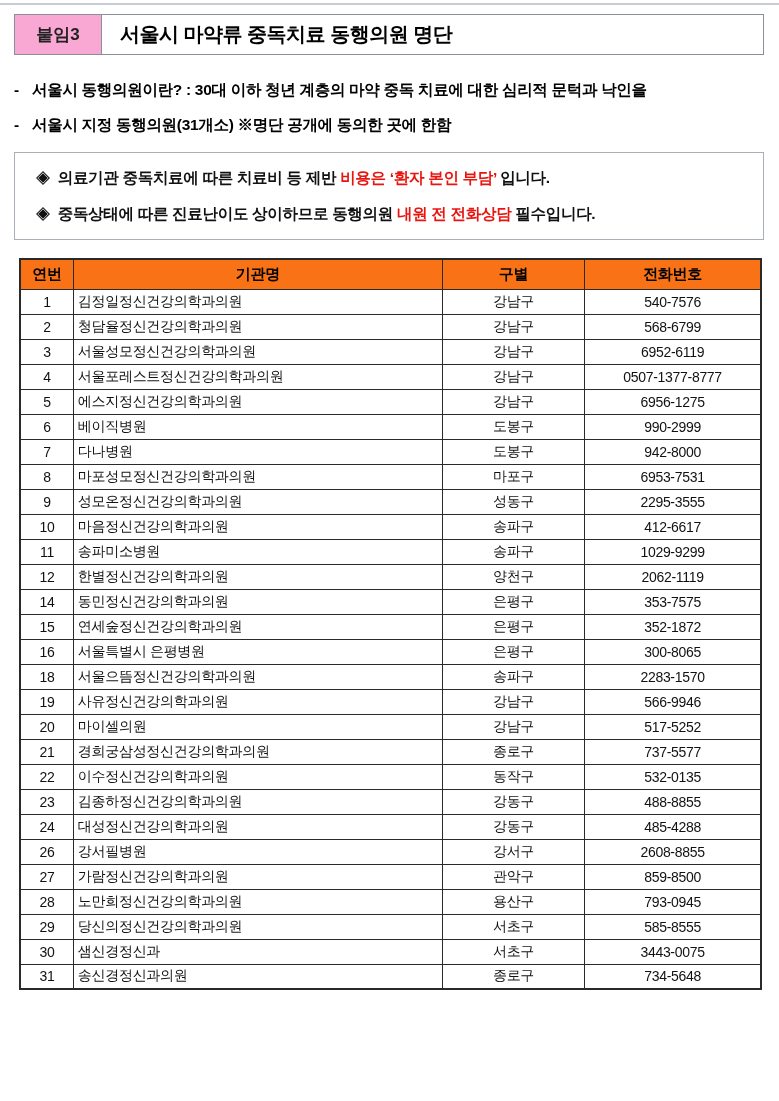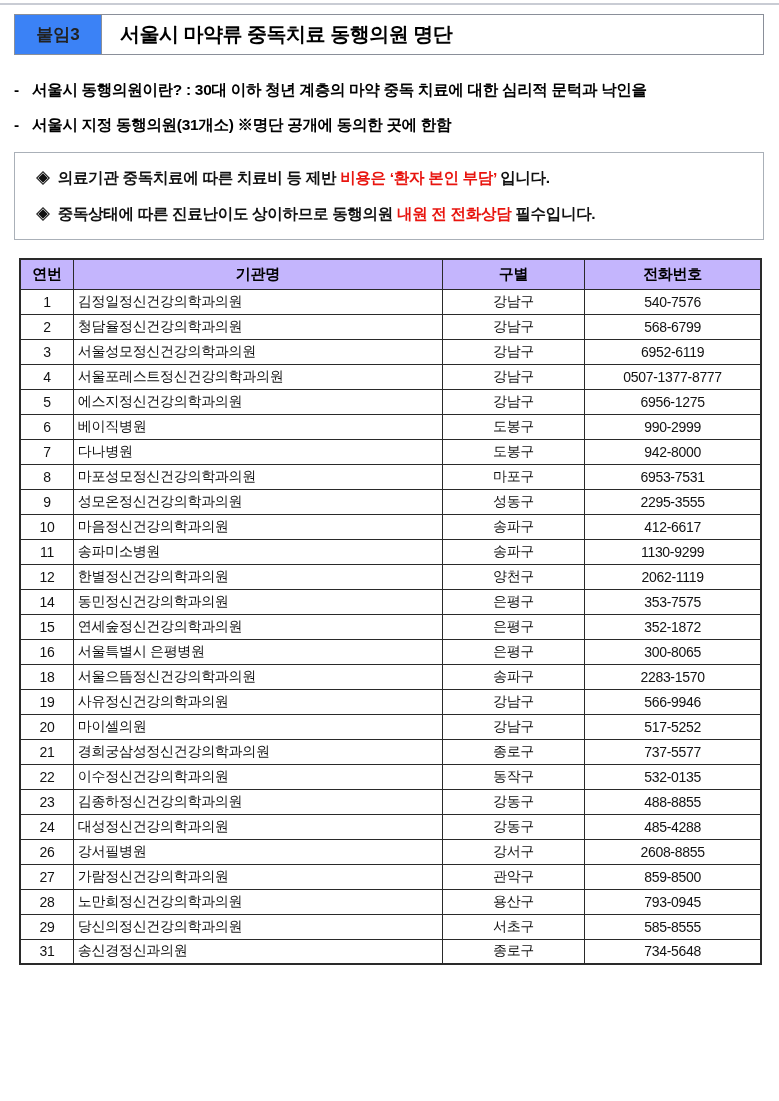--- a/index.html
+++ b/index.html
@@ -20,21 +20,21 @@
   .title-band {
     margin: 9px 15px 0 14px;
     border: 1px solid #8a8f99;
     height: 41px;
     display: flex;
     align-items: stretch;
     background: #ffffff;
   }
   .badge-cell {
     width: 87px;
-    background: #3b82f6;
+    background: #f9a8d4;
     border-right: 1px solid #8a8f99;
     display: flex;
     align-items: center;
     justify-content: center;
     font-size: 17px;
     font-weight: bold;
     color: #222;
   }
   .title-cell {
     flex: 1;
@@ -76,21 +76,21 @@
   
   .clinic-table-wrap { margin: 18px 17px 0 19px; }
   table {
     width: 100%;
     border-collapse: collapse;
     table-layout: fixed;
   }
   table, th, td { border: 1px solid #2a2a2a; }
   table { border-width: 2px; }
   th {
-    background: #c4b5fd;
+    background: #f97316;
     height: 30px;
     font-size: 15px;
     font-weight: bold;
     letter-spacing: -0.3px;
     color: #000;
   }
   td {
     height: 25px;
     font-size: 14px;
     letter-spacing: -0.3px;
@@ -212,21 +212,21 @@
         <tr>
           <td class="">10</td>
           <td class="name">마음정신건강의학과의원</td>
           <td class="">송파구</td>
           <td class="">412-6617</td>
         </tr>
         <tr>
           <td class="">11</td>
           <td class="name">송파미소병원</td>
           <td class="">송파구</td>
-          <td class="">1130-9299</td>
+          <td class="">1029-9299</td>
         </tr>
         <tr>
           <td class="">12</td>
           <td class="name">한별정신건강의학과의원</td>
           <td class="">양천구</td>
           <td class="">2062-1119</td>
         </tr>
         <tr>
           <td class="">14</td>
           <td class="name">동민정신건강의학과의원</td>
@@ -305,20 +305,26 @@
           <td class="">용산구</td>
           <td class="">793-0945</td>
         </tr>
         <tr>
           <td class="">29</td>
           <td class="name">당신의정신건강의학과의원</td>
           <td class="">서초구</td>
           <td class="">585-8555</td>
         </tr>
         <tr>
+          <td class="">30</td>
+          <td class="name">샘신경정신과</td>
+          <td class="">서초구</td>
+          <td class="">3443-0075</td>
+        </tr>
+        <tr>
           <td class="">31</td>
           <td class="name">송신경정신과의원</td>
           <td class="">종로구</td>
           <td class="">734-5648</td>
         </tr>
       </tbody>
   </table>
 </div>
 
 </body></html>

